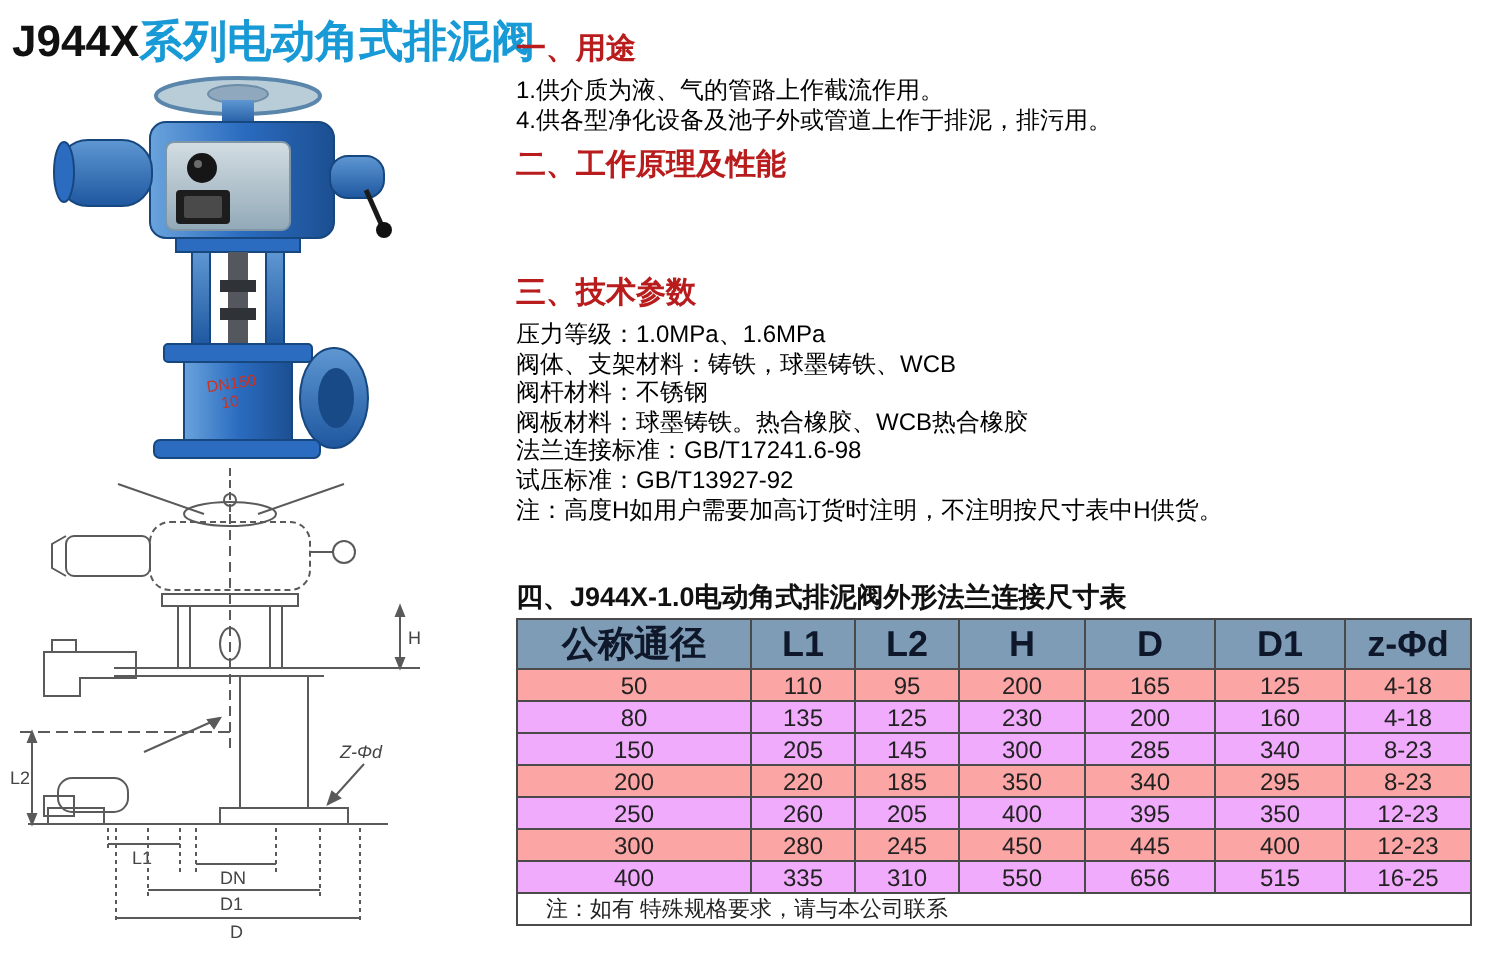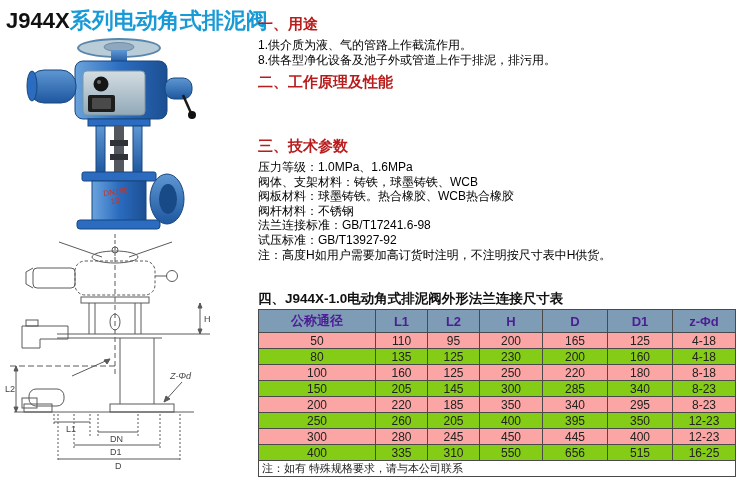--- a/index.html
+++ b/index.html
@@ -24,24 +24,24 @@
   .sec-par  { font-size:12px; color:#222; line-height:15px; text-indent:2em; text-align:justify; }
   #sec-usage    { top:15px; }
   #sec-principle{ top:73px; }
   #sec-specs    { top:137px; }
   #sec-specs .sec-line { line-height:14.6px; }
 
   
   .tbl-title { position:absolute; left:0; top:290px; font-size:13.5px; font-weight:bold; color:#111; }
   table.dim { position:absolute; left:0; top:309px; width:477px; border-collapse:collapse; table-layout:fixed; }
   table.dim th, table.dim td { border:1px solid #4a4a4a; text-align:center; overflow:hidden; white-space:nowrap; }
-  table.dim th { background:#7E9CB5; color:#4c1d95; font-size:13px; font-weight:bold; height:23px; }
+  table.dim th { background:#7E9CB5; color:#0f172a; font-size:18px; font-weight:bold; height:23px; }
   table.dim td { font-size:12px; color:#222; height:16px; background:#fca5a5; }
-  table.dim tr.alt td { background:#84cc16; }
-  table.dim td.note { text-align:left; font-size:11px; padding-left:3px; height:14px; background:#fff; }
+  table.dim tr.alt td { background:#f0abfc; }
+  table.dim td.note { text-align:left; font-size:11px; padding-left:14px; height:14px; background:#fff; }
 
   svg text { font-family:"Liberation Sans","DejaVu Sans",sans-serif; }
 </style>
 </head>
 <body>
 
 <div class="page">
 
   <div class="main-title">
     <span class="model">J944X</span><span class="series">系列电动角式排泥阀</span>
@@ -183,33 +183,33 @@
       <line x1="56" y1="188" x2="56" y2="236" stroke-dasharray="2 2"></line>
       <line x1="178" y1="188" x2="178" y2="236" stroke-dasharray="2 2"></line>
     </svg>
   </div>
 
   <div class="rcol">
 
     <div class="sec" id="sec-usage">
       <div class="sec-head">一、用途</div>
       <div class="sec-line">1.供介质为液、气的管路上作截流作用。</div>
-      <div class="sec-line">8.供各型净化设备及池子外或管道上作于排泥，排污用。</div>
+      <div class="sec-line">4.供各型净化设备及池子外或管道上作于排泥，排污用。</div>
     </div>
 
     <div class="sec" id="sec-principle">
       <div class="sec-head">二、工作原理及性能</div>
     </div>
 
     <div class="sec" id="sec-specs">
       <div class="sec-head">三、技术参数</div>
       <div class="sec-line">压力等级：1.0MPa、1.6MPa</div>
       <div class="sec-line">阀体、支架材料：铸铁，球墨铸铁、WCB</div>
+      <div class="sec-line">阀杆材料：不锈钢</div>
       <div class="sec-line">阀板材料：球墨铸铁。热合橡胶、WCB热合橡胶</div>
-      <div class="sec-line">阀杆材料：不锈钢</div>
       <div class="sec-line">法兰连接标准：GB/T17241.6-98</div>
       <div class="sec-line">试压标准：GB/T13927-92</div>
       <div class="sec-line">注：高度H如用户需要加高订货时注明，不注明按尺寸表中H供货。</div>
     </div>
 
     <div class="tbl-title">四、J944X-1.0电动角式排泥阀外形法兰连接尺寸表</div>
 
     <table class="dim">
       <colgroup>
         <col style="width:117px">
@@ -243,29 +243,20 @@
         </tr>
         <tr class="alt">
           <td>80</td>
             <td>135</td>
             <td>125</td>
             <td>230</td>
             <td>200</td>
             <td>160</td>
             <td>4-18</td>
         </tr>
-        <tr>
-          <td>100</td>
-            <td>160</td>
-            <td>125</td>
-            <td>250</td>
-            <td>220</td>
-            <td>180</td>
-            <td>8-18</td>
-        </tr>
         <tr class="alt">
           <td>150</td>
             <td>205</td>
             <td>145</td>
             <td>300</td>
             <td>285</td>
             <td>340</td>
             <td>8-23</td>
         </tr>
         <tr>

